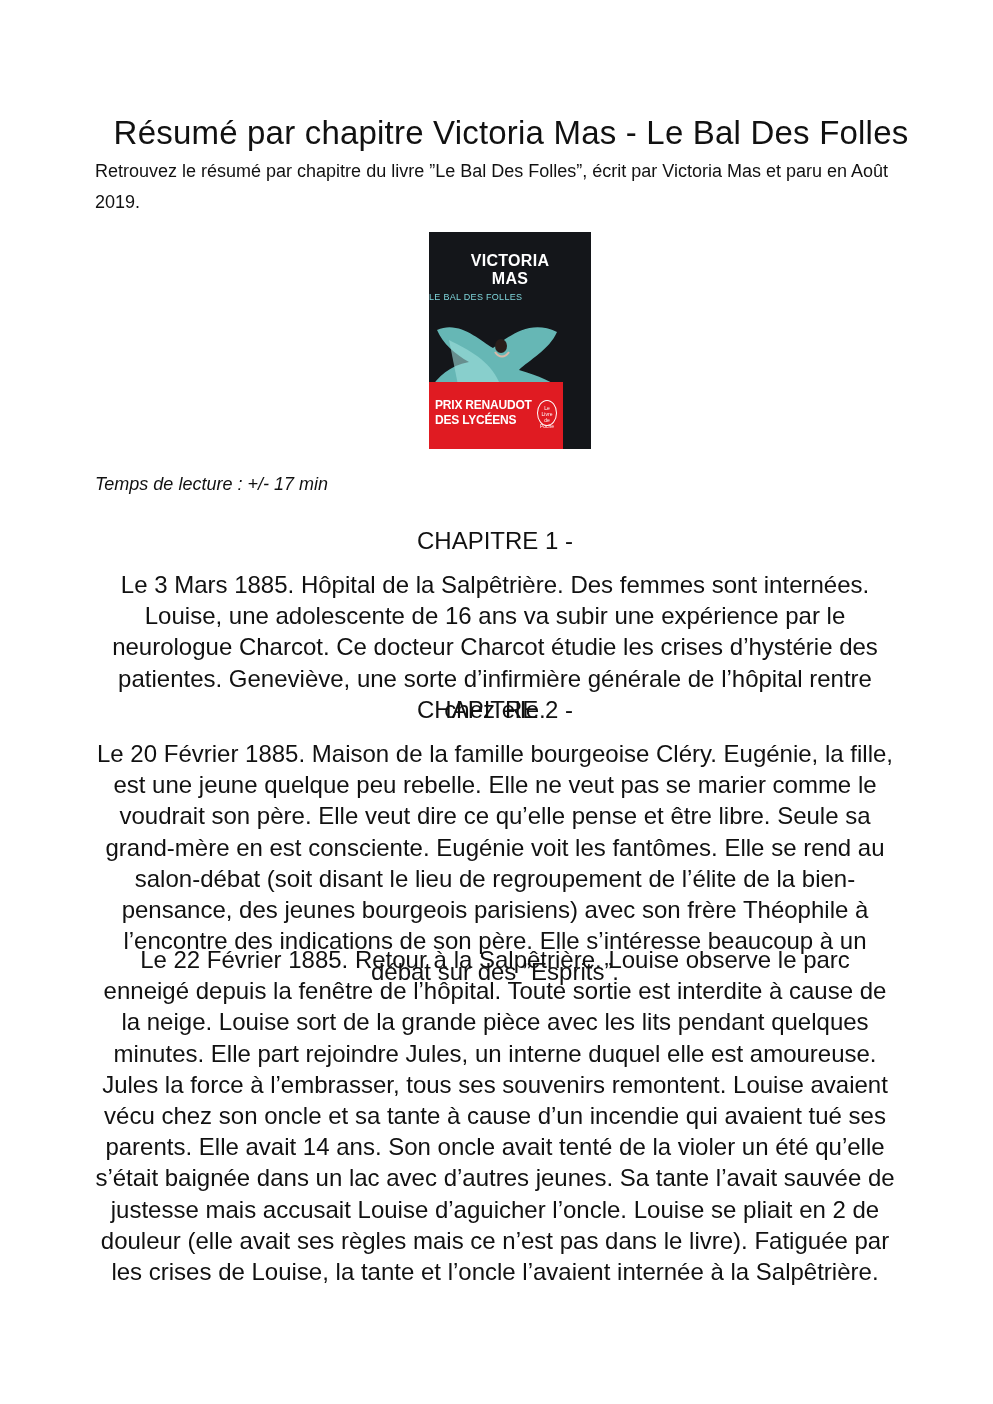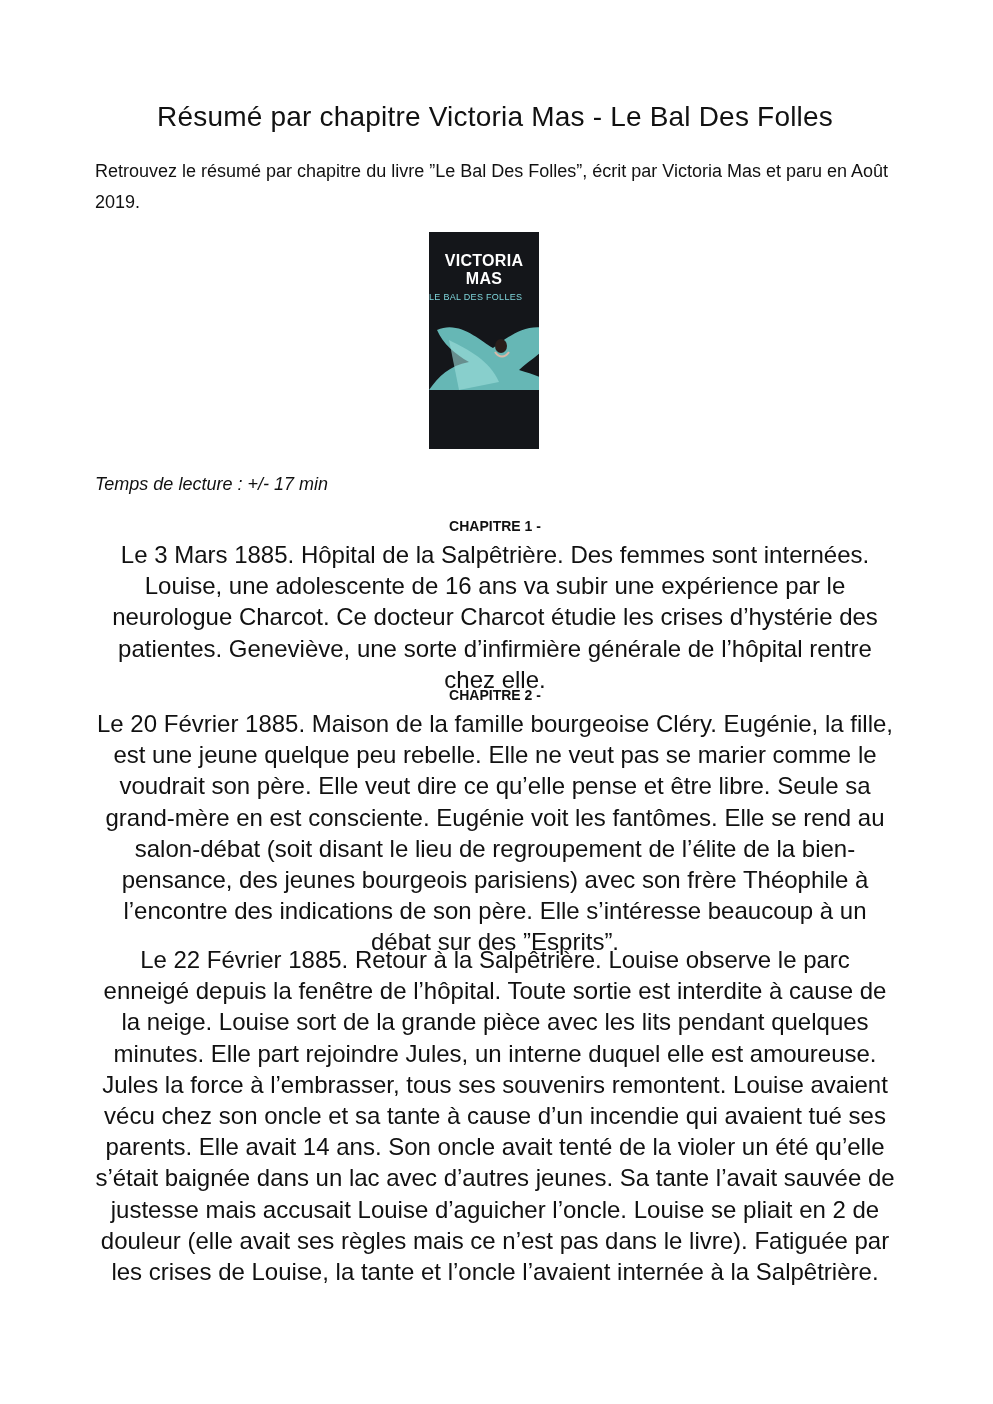--- a/index.html
+++ b/index.html
@@ -20,40 +20,40 @@
       left: 95px;
       top: 0;
       width: 800px;
     }
     .title {
       position: absolute;
       top: 94px;
       left: 0;
       width: 800px;
       text-align: center;
-      font-size: 28px;
+      font-size: 33px;
       font-weight: normal;
       letter-spacing: 0.2px;
-      margin: 0;
+      margin: 16px;
       line-height: 46px;
     }
     .intro {
       position: absolute;
       top: 156px;
       left: 0;
       width: 800px;
       font-size: 18px;
       line-height: 31px;
       margin: 0;
     }
     .cover {
       position: absolute;
       top: 232px;
       left: 334px;
-      width: 110px;
+      width: 162px;
       height: 217px;
       background: #14161a;
       overflow: hidden;
     }
     .cover-author {
       position: absolute;
       top: 20px;
       left: 0;
       width: 100%;
       text-align: center;
@@ -121,24 +121,24 @@
       line-height: 24px;
       margin: 0;
     }
     .chapter {
       position: absolute;
       left: 0;
       width: 800px;
       text-align: center;
     }
     .chapter-heading {
-      font-weight: bold;
-      font-size: 14px;
+      font-weight: normal;
+      font-size: 24px;
       line-height: 26px;
-      margin: 0;
+      margin: 15px;
     }
     .chapter-body {
       font-size: 24px;
       line-height: 31.2px;
       margin: 0;
     }
     #ch1 { top: 513px; }
     #ch2 { top: 682px; }
     #ch3 { top: 944px; }
   </style>
@@ -156,20 +156,32 @@
       <div>VICTORIA</div>
       <div>MAS</div>
     </div>
     <div class="cover-title">LE BAL DES FOLLES</div>
     <svg class="cover-figure" viewBox="0 0 134 80" xmlns="http://www.w3.org/2000/svg">
       <path d="M8 20 C30 10, 50 30, 64 38 C78 28, 100 8, 128 22 C120 40, 100 50, 90 60 C110 66, 124 72, 134 80 L0 80 C10 66, 20 56, 40 52 C26 44, 14 34, 8 20 Z" fill="#6fc9c6" opacity="0.9"></path>
       <path d="M20 30 C40 40, 60 50, 70 72 L30 80 Z" fill="#9fe0dc" opacity="0.6"></path>
       <ellipse cx="72" cy="36" rx="6" ry="7" fill="#2a1d1a"></ellipse>
       <path d="M66 42 C70 48, 76 48, 80 42" stroke="#d9b9a8" stroke-width="2" fill="none"></path>
     </svg>
+    <div class="cover-band">
+      <div class="cover-prize">
+        <div>PRIX RENAUDOT</div>
+        <div>DES LYCÉENS</div>
+      </div>
+      <div class="cover-publisher">
+        <div>Le</div>
+        <div>Livre</div>
+        <div>de</div>
+        <div>Poche</div>
+      </div>
+    </div>
   </div>
 
   <p class="reading-time">Temps de lecture : +/- 17 min</p>
 
   <section class="chapter" id="ch1">
     <h2 class="chapter-heading">CHAPITRE 1 -</h2>
     <p class="chapter-body">Le 3 Mars 1885. Hôpital de la Salpêtrière. Des femmes sont internées. Louise, une adolescente de 16 ans va subir une expérience par le neurologue Charcot. Ce docteur Charcot étudie les crises d’hystérie des patientes. Geneviève, une sorte d’infirmière générale de l’hôpital rentre chez elle.</p>
   </section>
 
   <section class="chapter" id="ch2">

